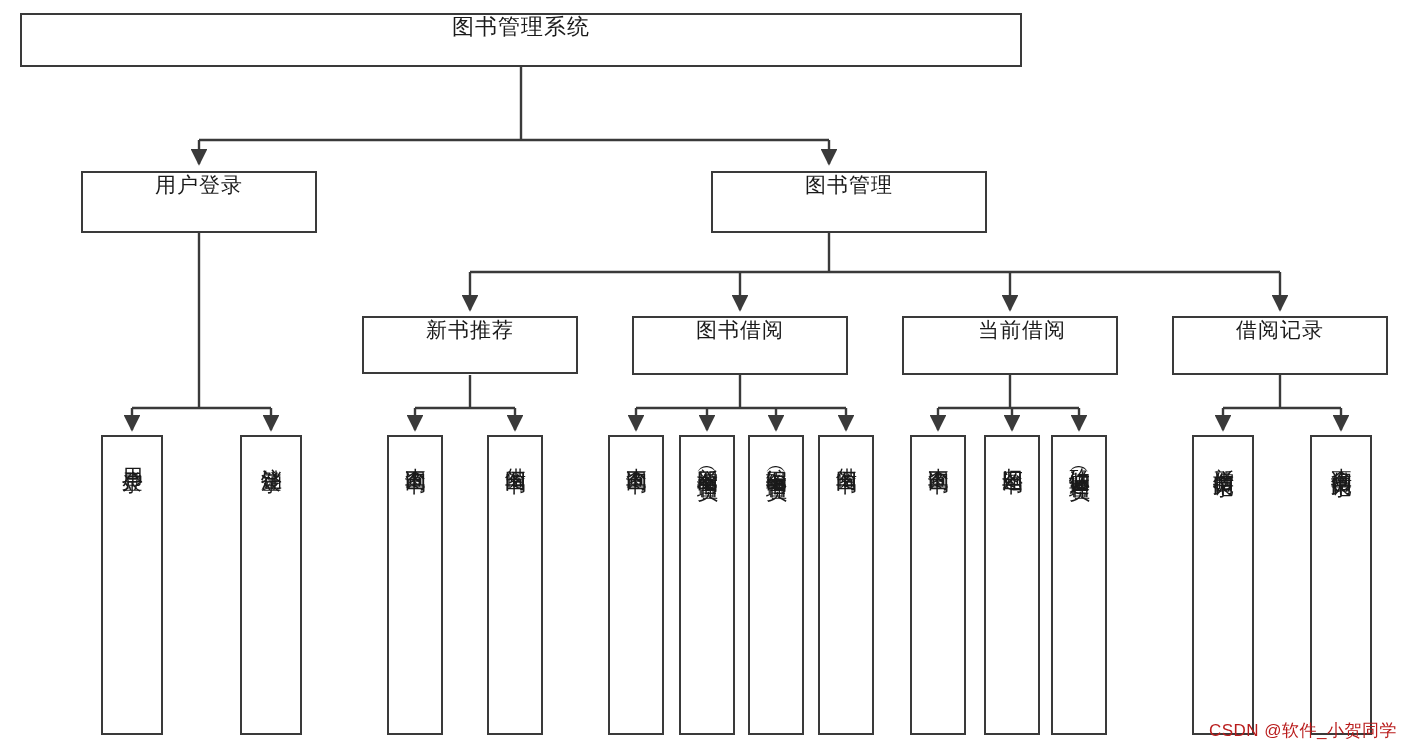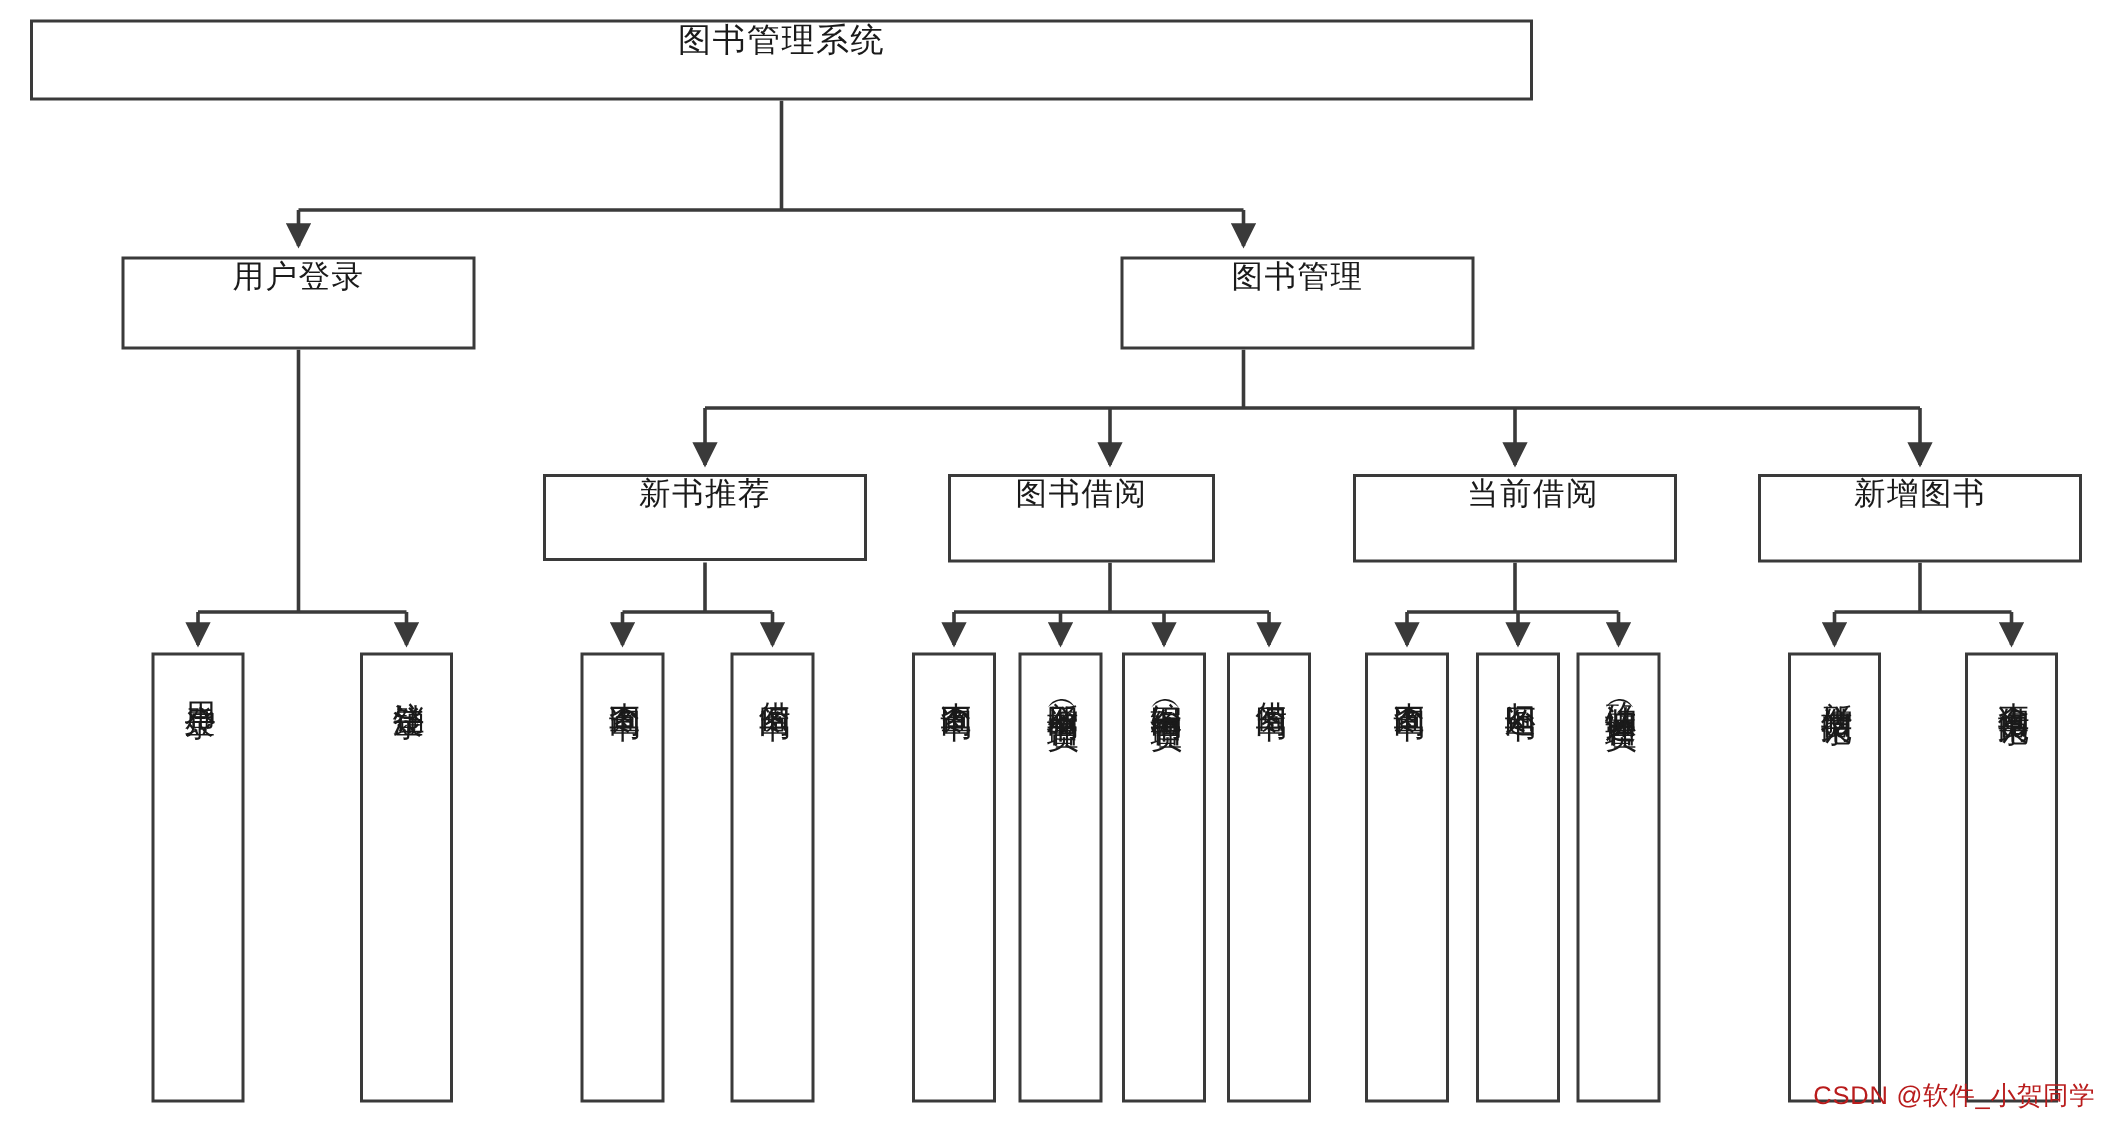--- a/index.html
+++ b/index.html
@@ -120,35 +120,35 @@
     </g>
   </svg>
 
   <div class="node horiz root" style="left:20px; top:13px; width:1002px; height:54px;">
     <span>图书管理系统</span>
   </div>
 
   <div class="node horiz" style="left:81px; top:171px; width:236px; height:62px;">
     <span>用户登录</span>
   </div>
-  <div class="node horiz" style="left:711px; top:171px; width:236px; height:62px;margin-left:36px;">
+  <div class="node horiz" style="left:711px; top:171px; width:276px; height:62px;">
     <span>图书管理</span>
   </div>
 
   <div class="node horiz" style="left:362px; top:316px; width:216px; height:58px;">
     <span>新书推荐</span>
   </div>
-  <div class="node horiz" style="left:632px; top:316px; width:178px; height:59px;">
+  <div class="node horiz" style="left:632px; top:316px; width:216px; height:59px;">
     <span>图书借阅</span>
   </div>
   <div class="node horiz" style="left:902px; top:316px; width:216px; height:59px;padding-left:24px;">
     <span>当前借阅</span>
   </div>
   <div class="node horiz" style="left:1172px; top:316px; width:216px; height:59px;">
-    <span>新增图书</span>
+    <span>借阅记录</span>
   </div>
 
   <div class="node leaf" style="left:101px; top:435px; width:62px; height:300px;">
     <span class="vtext">用户登录</span>
   </div>
   <div class="node leaf" style="left:240px; top:435px; width:62px; height:300px;">
     <span class="vtext">注销登录</span>
   </div>
 
   <div class="node leaf" style="left:387px; top:435px; width:56px; height:300px;">

